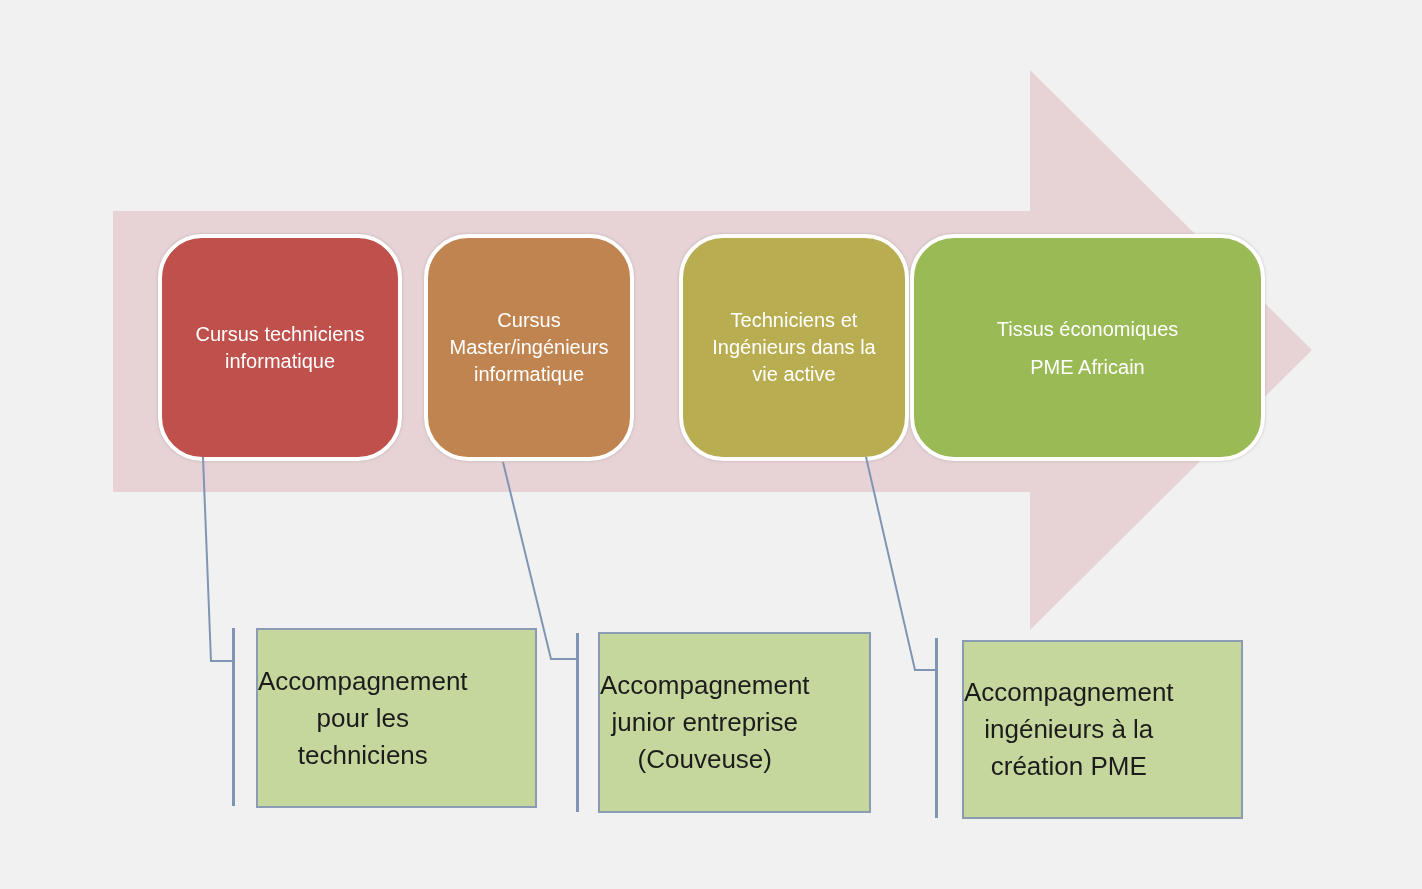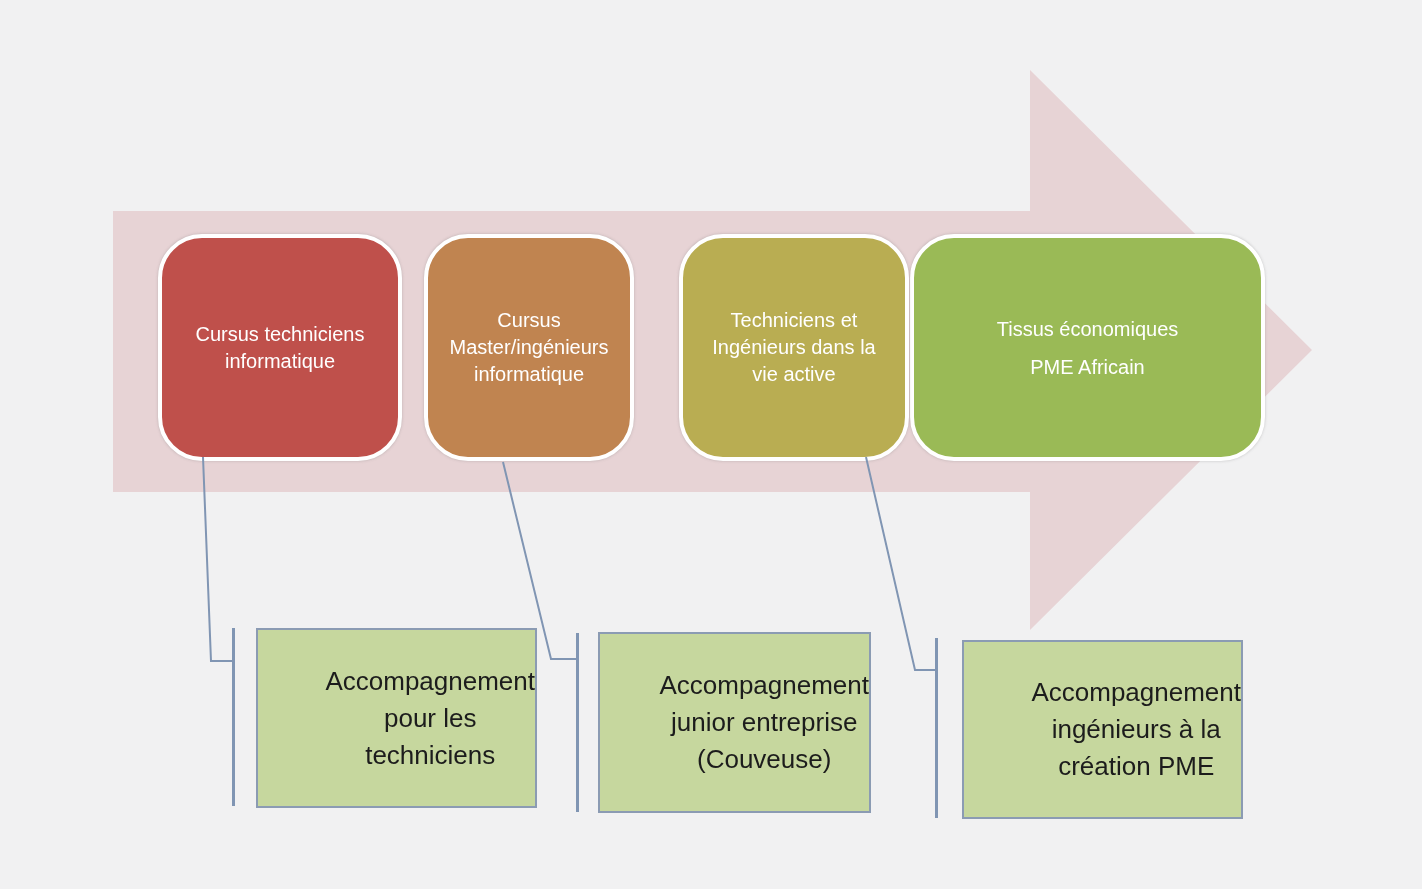--- a/index.html
+++ b/index.html
@@ -26,21 +26,21 @@
   }
   .stage.wide{line-height:38px;}
   .stage-1{left:158px;top:234px;width:244px;height:227px;}
   .stage-2{left:424px;top:234px;width:210px;height:227px;}
   .stage-3{left:679px;top:234px;width:230px;height:227px;}
   .stage-4{left:910px;top:234px;width:355px;height:227px;}
   .callout{
     position:absolute;
     box-sizing:border-box;
     border:2px solid #8b9bb3;
-    display:flex;align-items:center;justify-content:flex-end;
+    display:flex;align-items:center;justify-content:flex-start;
     text-align:center;
     color:#1c1c1c;
     font-size:26px;line-height:37px;
     white-space:pre-line;
   }
   .callout-1{left:256px;top:628px;width:281px;height:180px;}
   .callout-2{left:598px;top:632px;width:273px;height:181px;}
   .callout-3{left:962px;top:640px;width:281px;height:179px;}
   .conn{fill:none;stroke-width:2px;}
   .bar{stroke-width:3px;}

